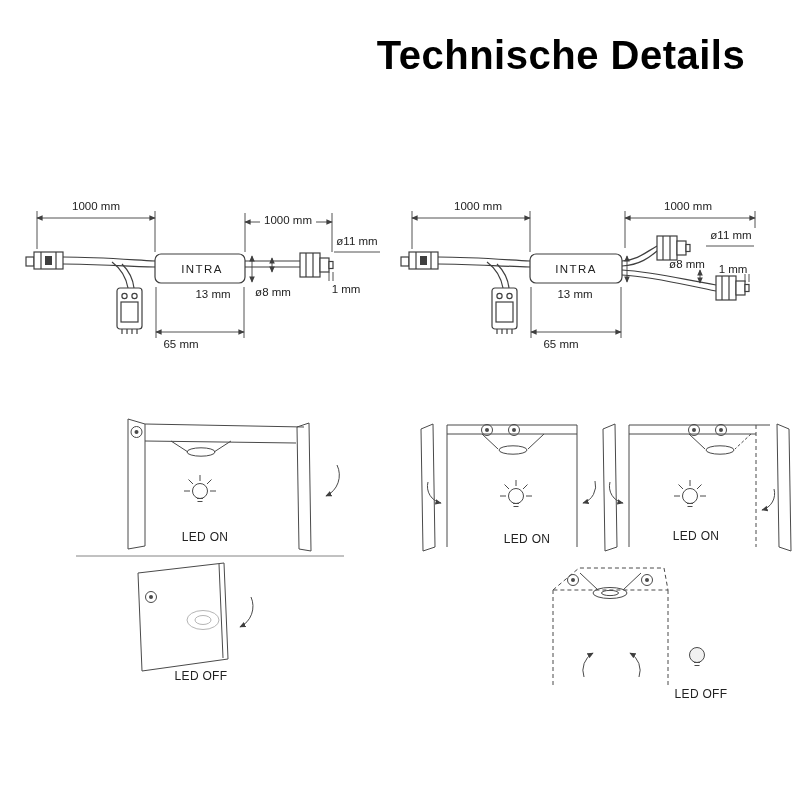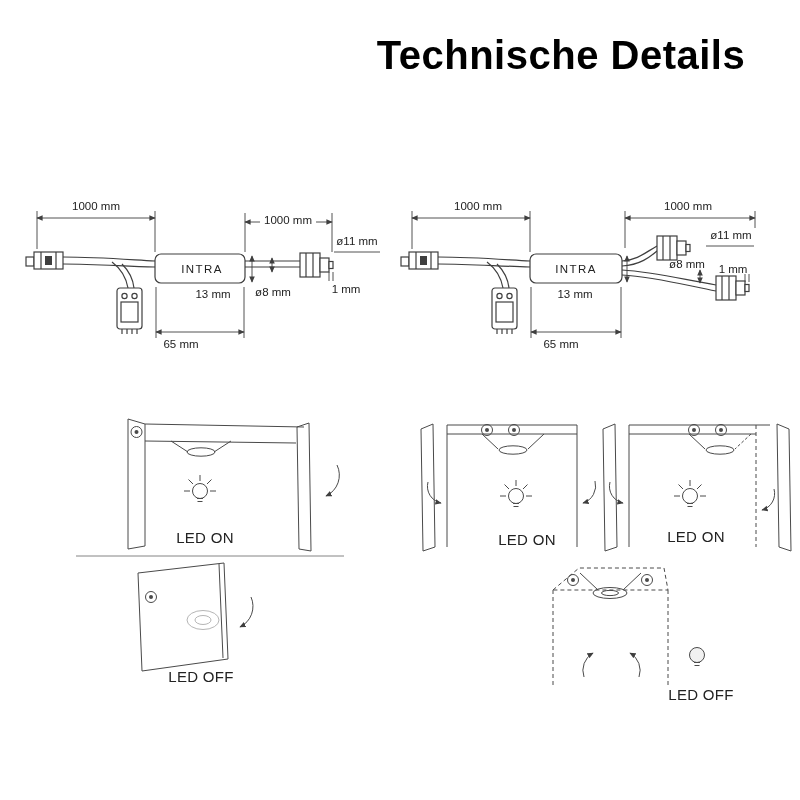--- a/index.html
+++ b/index.html
@@ -21,21 +21,21 @@
     font-size: 40px; font-weight: 700; letter-spacing: 0.5px;
     color: #000; white-space: nowrap;
   }
   .lbl {
     position: absolute;
     transform: translate(-50%, -50%);
     font-size: 11.5px; line-height: 1;
     color: #222; white-space: nowrap;
   }
   .lbl.bg { background: #ffffff; padding: 2px 4px; }
-  .lbl.small { font-size: 15px; letter-spacing: 0.3px; }
+  .lbl.small { font-size: 12px; letter-spacing: 0.3px; }
   .devname {
     position: absolute;
     transform: translate(-50%, -50%);
     font-size: 11.5px; letter-spacing: 1.4px;
     color: #222; white-space: nowrap;
   }
 </style>
 </head>
 <body>
 

